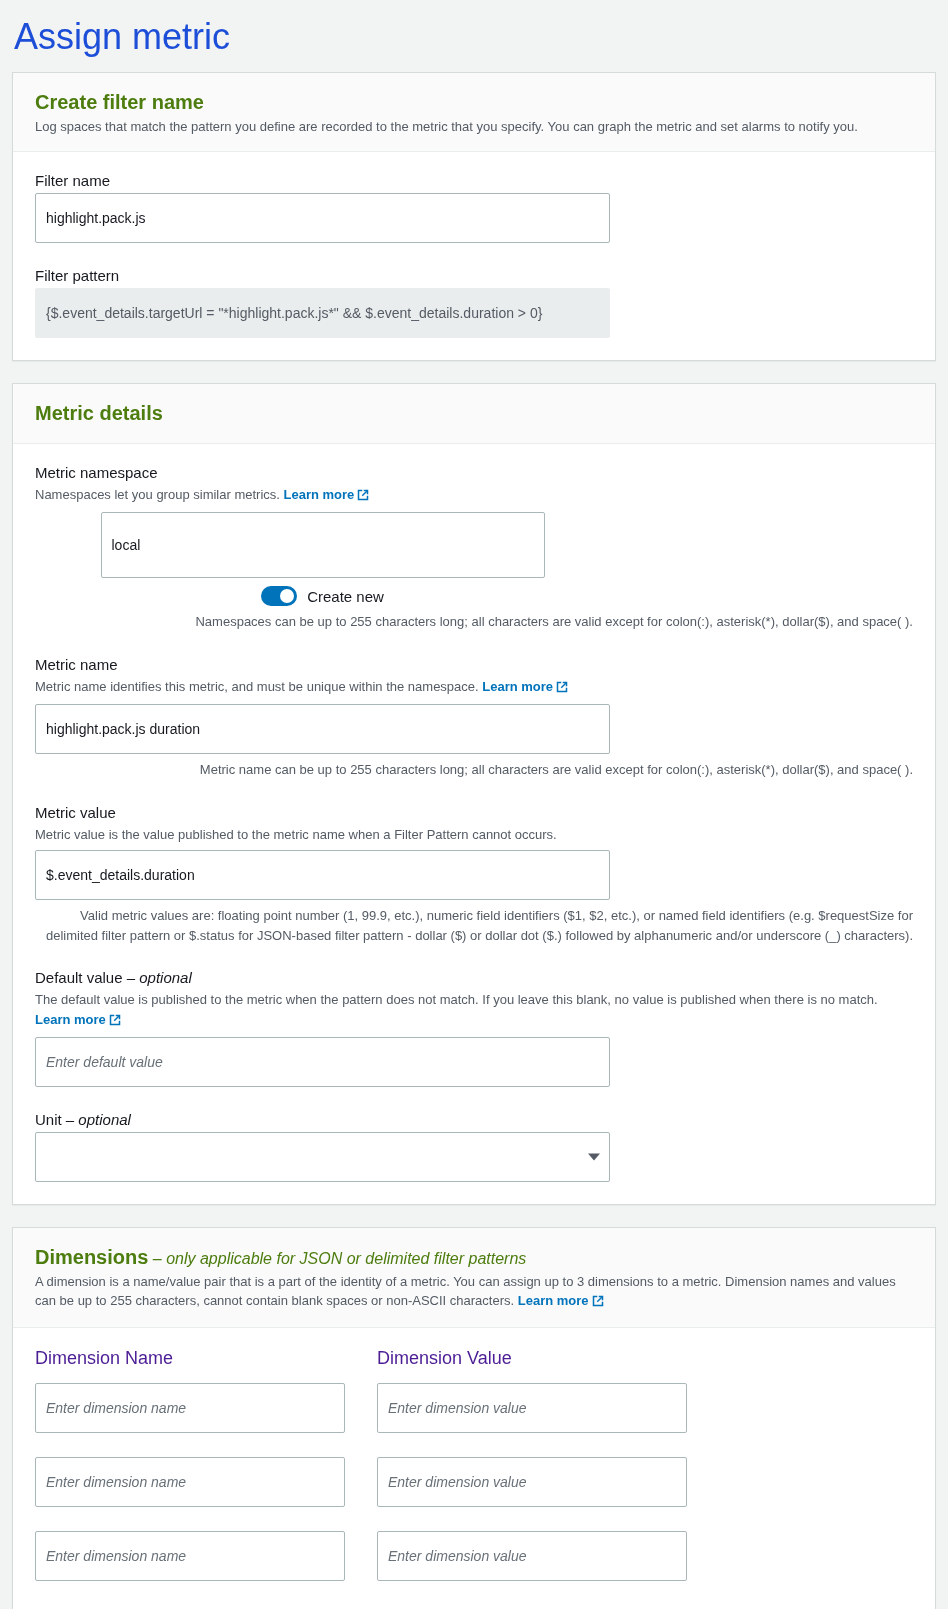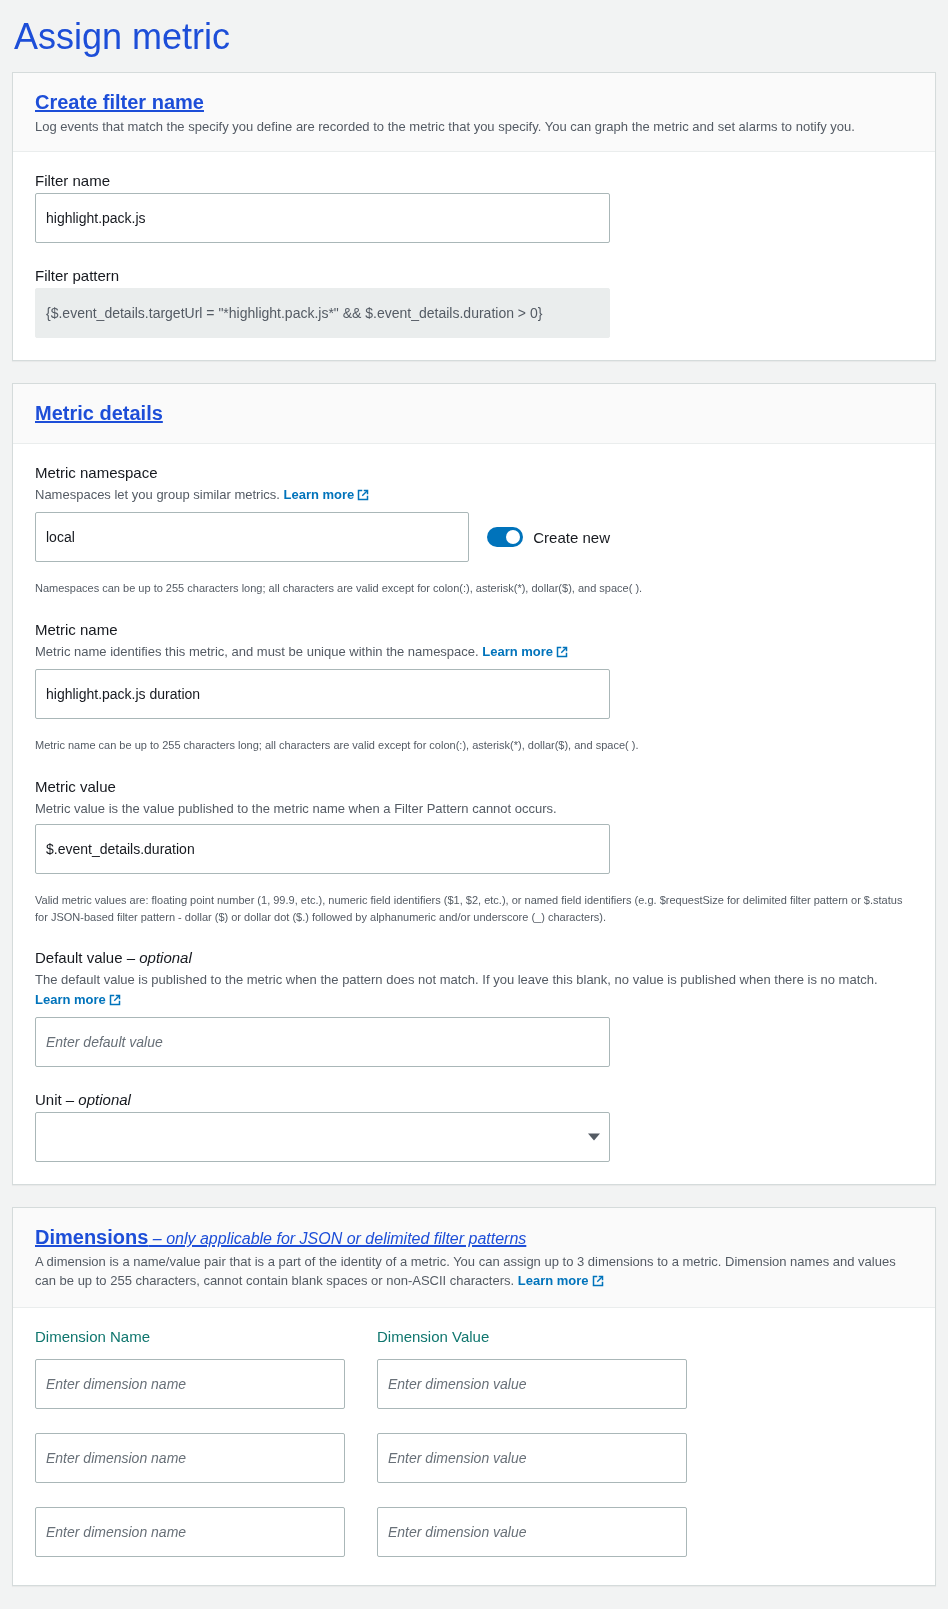--- a/index.html
+++ b/index.html
@@ -24,23 +24,22 @@
     box-shadow: 0 1px 1px rgba(0,0,0,0.04);
   }
   .panel-header {
     padding: 18px 22px 14px 22px;
     border-bottom: 1px solid #eaeded;
     background: #fafafa;
   }
   .panel-title {
     font-size: 20px;
     font-weight: 700;
-    color: #1d4ed8;
+    color: #4d7c0f;
     margin-bottom: 4px;
-    text-decoration: underline;
   }
   .panel-desc {
     font-size: 13px;
     color: #545b64;
     line-height: 1.45;
   }
   .panel-body {
     padding: 20px 22px 22px 22px;
   }
   .field { margin-bottom: 24px; }
@@ -52,24 +51,25 @@
     margin-bottom: 4px;
     display: block;
   }
   .field-help {
     font-size: 13px;
     color: #545b64;
     line-height: 1.5;
     margin-bottom: 6px;
   }
   .field-constraint {
-    font-size: 11px;
+    font-size: 13px;
     color: #545b64;
     line-height: 1.5;
-    margin-top: 18px;
+    margin-top: 6px;
+    text-align: right;
   }
   .link {
     color: #0073bb;
     font-weight: 700;
     text-decoration: none;
     cursor: pointer;
   }
   .ext-icon {
     display: inline-block;
     vertical-align: -2px;
@@ -90,22 +90,23 @@
   .txt-disabled {
     background: #eaeded;
     color: #545b64;
     border-color: #eaeded;
     display: flex;
     align-items: center;
   }
   .ns-row {
     display: flex;
     align-items: center;
-    gap: 18px;
+    gap: 8px;
     max-width: 575px;
+    flex-direction: column;
   }
   .ns-row input.txt { flex: 1; max-width: 444px; }
   .toggle-wrap {
     display: flex;
     align-items: center;
     gap: 10px;
     font-size: 15px;
   }
   .toggle {
     width: 36px;
@@ -142,22 +143,22 @@
     pointer-events: none;
     width: 0; height: 0;
     border-left: 6px solid transparent;
     border-right: 6px solid transparent;
     border-top: 7px solid #545b64;
   }
   .dims-body { padding: 20px 22px 28px 22px; }
   .dims-cols { display: flex; gap: 32px; }
   .dims-col { width: 310px; }
   .dims-col-label {
-    font-size: 15px;
-    color: #0f766e;
+    font-size: 18px;
+    color: #4c1d95;
     margin-bottom: 14px;
   }
   .dims-col input.txt { max-width: 310px; margin-bottom: 24px; }
   .dims-col input.txt:last-child { margin-bottom: 0; }
   .footer {
     display: flex;
     justify-content: flex-end;
     gap: 10px;
     align-items: center;
     padding: 6px 0 4px 0;
@@ -201,21 +202,21 @@
   }
 </style>
 </head>
 <body>
 
 <h1 class="page-title">Assign metric</h1>
 
 <div class="panel">
   <div class="panel-header">
     <div class="panel-title">Create filter name</div>
-    <div class="panel-desc">Log events that match the specify you define are recorded to the metric that you specify. You can graph the metric and set alarms to notify you.</div>
+    <div class="panel-desc">Log spaces that match the pattern you define are recorded to the metric that you specify. You can graph the metric and set alarms to notify you.</div>
   </div>
   <div class="panel-body">
     <div class="field">
       <label class="field-label">Filter name</label>
       <input class="txt" type="text" value="highlight.pack.js" style="">
     </div>
     <div class="field">
       <label class="field-label">Filter pattern</label>
       <div class="txt-disabled">{$.event_details.targetUrl = "*highlight.pack.js*" &amp;&amp; $.event_details.duration &gt; 0}</div>
     </div>

